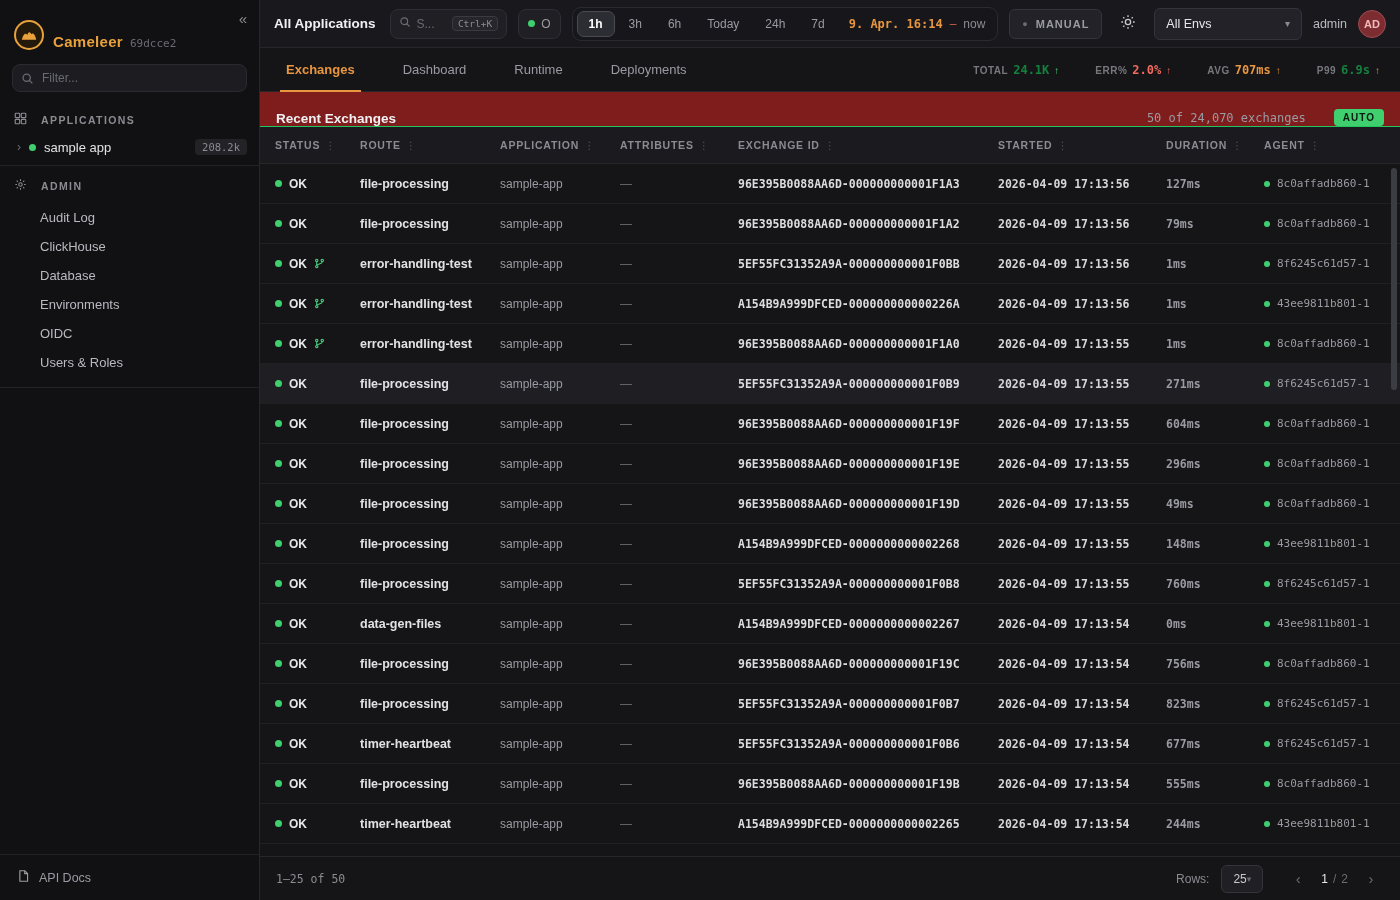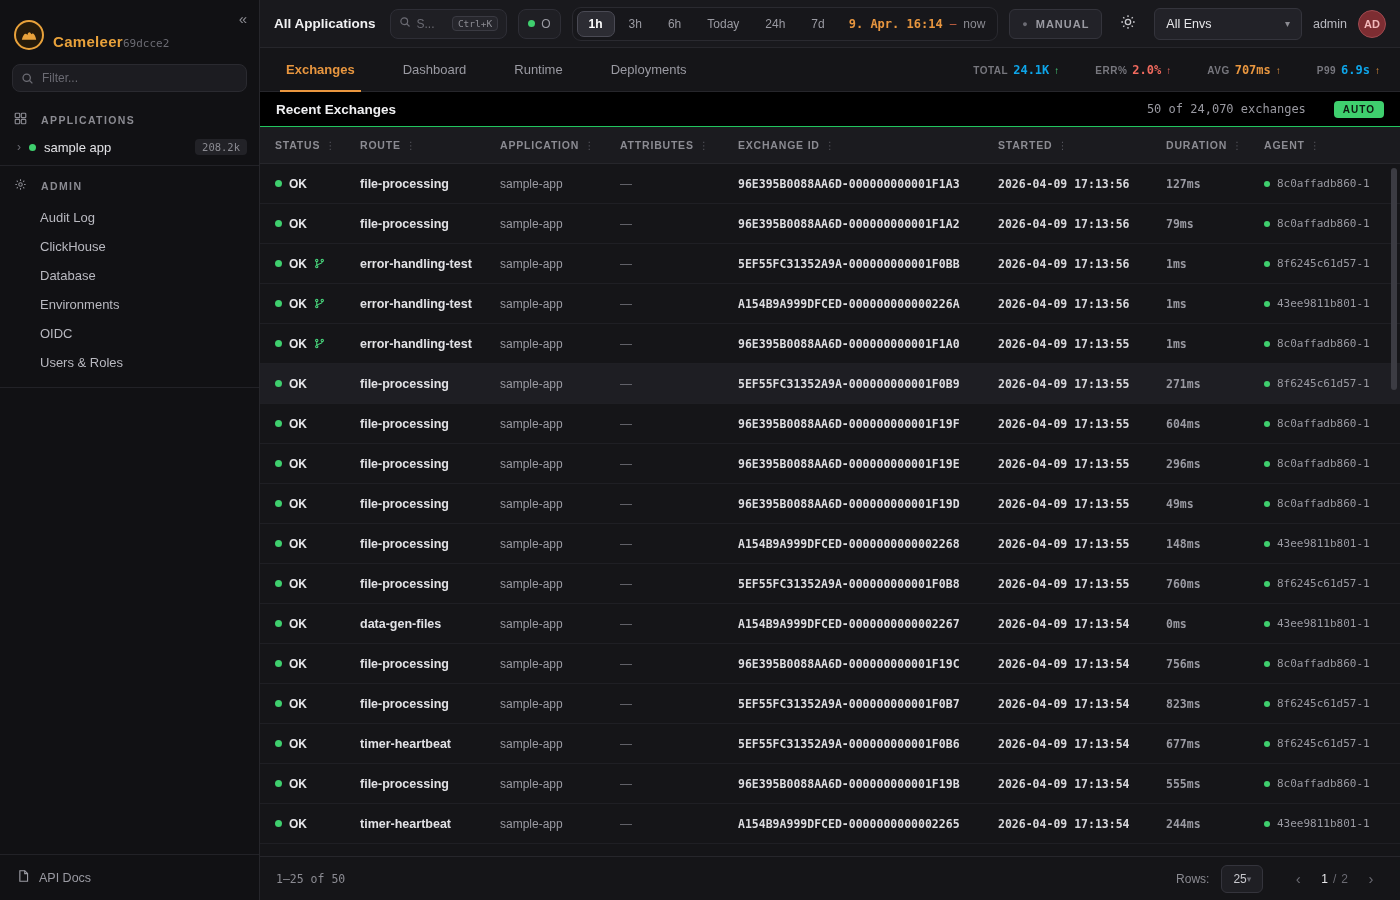--- a/index.html
+++ b/index.html
@@ -4,21 +4,21 @@
 <style>
   *{margin:0;padding:0;box-sizing:border-box}
   html,body{width:1400px;height:900px;overflow:hidden}
   body{background:#151518;font-family:"Liberation Sans",sans-serif;color:#e7e7ea;position:relative;font-size:13px}
 
   
   .sidebar{position:absolute;left:0;top:0;width:260px;height:900px;background:#111114;border-right:1px solid #26262b;display:flex;flex-direction:column}
   .sb-head{height:50px;display:flex;align-items:flex-end;padding:0 14px;position:relative;flex:0 0 auto}
   .logo-circle{width:30px;height:30px;border-radius:50%;background:#241a0b;border:2px solid #e9a23b;display:flex;align-items:center;justify-content:center;margin-right:9px;flex:0 0 auto}
   .logo-text{color:#e9a23b;font-weight:bold;font-size:15px;letter-spacing:.3px}
-  .logo-suffix{color:#6b6b73;font-size:11px;font-family:"DejaVu Sans Mono",monospace}
+  .logo-suffix{color:#6b6b73;font-size:11px;margin-left:7px;font-family:"DejaVu Sans Mono",monospace}
   .collapse{position:absolute;right:12px;top:10px;color:#8b8b92;font-size:15px;cursor:pointer}
   .filter-wrap{margin:14px 12px 8px;position:relative;flex:0 0 auto}
   .filter-input{width:100%;height:28px;background:#1c1c21;border:1px solid #2a2a30;border-radius:8px;color:#c9c9ce;font-size:12px;padding:0 10px 0 29px;outline:none;font-family:"Liberation Sans",sans-serif}
   .filter-input::placeholder{color:#6b6b73}
   .filter-icon{position:absolute;left:9px;top:8px;line-height:0}
   .sect{display:flex;align-items:center;gap:14px;padding:12px 14px 6px;color:#8b8b92;font-size:10.5px;letter-spacing:1.4px;font-weight:bold}
   .app-row{display:flex;align-items:center;gap:8px;padding:6px 12px 10px 17px;cursor:pointer}
   .app-chev{color:#6b6b73;font-size:12px}
   .dot{width:7px;height:7px;border-radius:50%;display:inline-block;flex:0 0 auto}
   .dot.green{background:#3fcf6e}
@@ -55,23 +55,23 @@
 
   .tabsrow{height:44px;border-bottom:1px solid #26262b;display:flex;align-items:stretch;padding:0 20px;background:#151518}
   .tab{display:flex;align-items:center;padding:0 6px;margin-right:36px;font-size:13px;color:#9a9aa2;cursor:pointer;position:relative}
   .tab.active{color:#e8963f;font-weight:bold}
   .tab.active::after{content:"";position:absolute;left:0;right:0;bottom:-1px;height:2px;background:#e8963f}
   .stats{margin-left:auto;display:flex;align-items:center;gap:36px}
   .stat{display:flex;align-items:baseline;gap:5px}
   .stat-label{font-size:10px;color:#77777e;letter-spacing:.5px;font-weight:bold}
   .stat-value{font-size:12px;font-weight:bold;font-family:"DejaVu Sans Mono",monospace}
   .stat-arrow{font-size:10px;font-weight:bold}
-  .c-green{color:#4ade80}.c-red{color:#f06a5e}.c-orange{color:#e8963f}.c-white{color:#0ea5e9}.c-default{color:#d6d6da}
-
-  .chead{height:34px;display:flex;align-items:center;padding:0 16px;background:#000000}
+  .c-green{color:#4ade80}.c-red{color:#f06a5e}.c-orange{color:#e8963f}.c-white{color:#15803d}.c-default{color:#d6d6da}
+
+  .chead{height:34px;display:flex;align-items:flex-end;padding:0 16px;background:#7f1d1d}
   .chead-title{font-weight:bold;font-size:13.5px;color:#f0f0f2}
   .chead-right{margin-left:auto;display:flex;align-items:center;gap:28px}
   .count-text{color:#9a9aa2;font-size:12px;font-family:"DejaVu Sans Mono",monospace}
   .auto-badge{background:#3fcf6e;color:#0d1a10;font-size:10px;font-weight:bold;letter-spacing:1px;padding:3px 9px;border-radius:4px;cursor:pointer}
 
   .grid{display:grid;grid-template-columns:85px 140px 120px 118px 260px 168px 98px 1fr;align-items:center;padding-left:15px}
   .thead{height:38px;background:#1b1b1f;border-top:1px solid #22c55e;border-bottom:1px solid #26262b;color:#8b8b92;font-size:10.5px;font-weight:bold;letter-spacing:.8px}
   .th{display:flex;align-items:center;gap:5px;cursor:pointer}
   .sort-icon{color:#55555c;font-size:10px;font-weight:normal}
   .trow{height:40px;border-bottom:1px solid #1f1f24;background:#151518;cursor:pointer}

